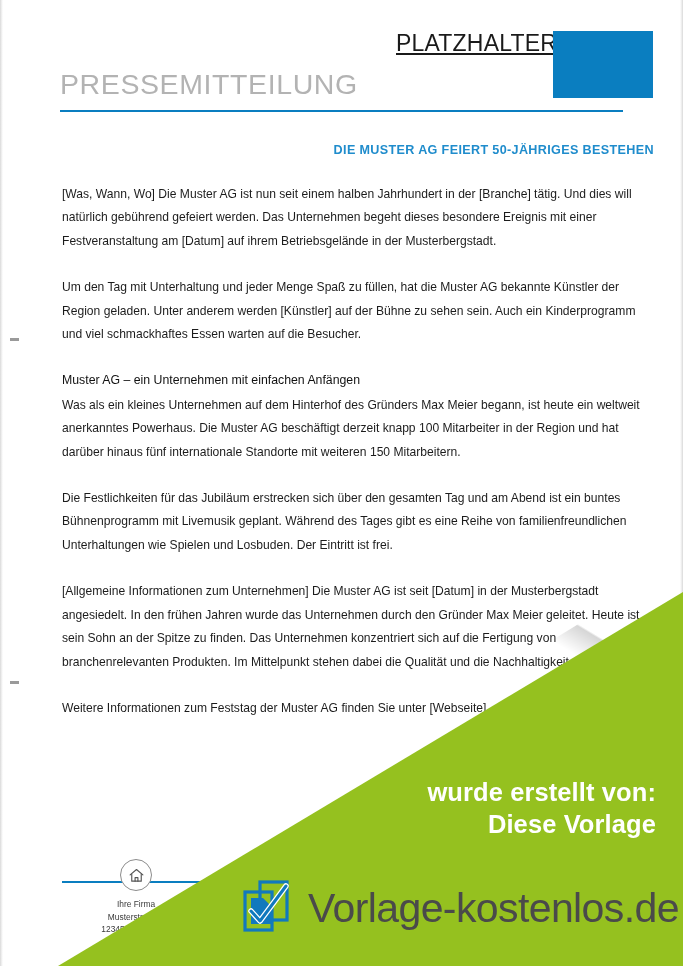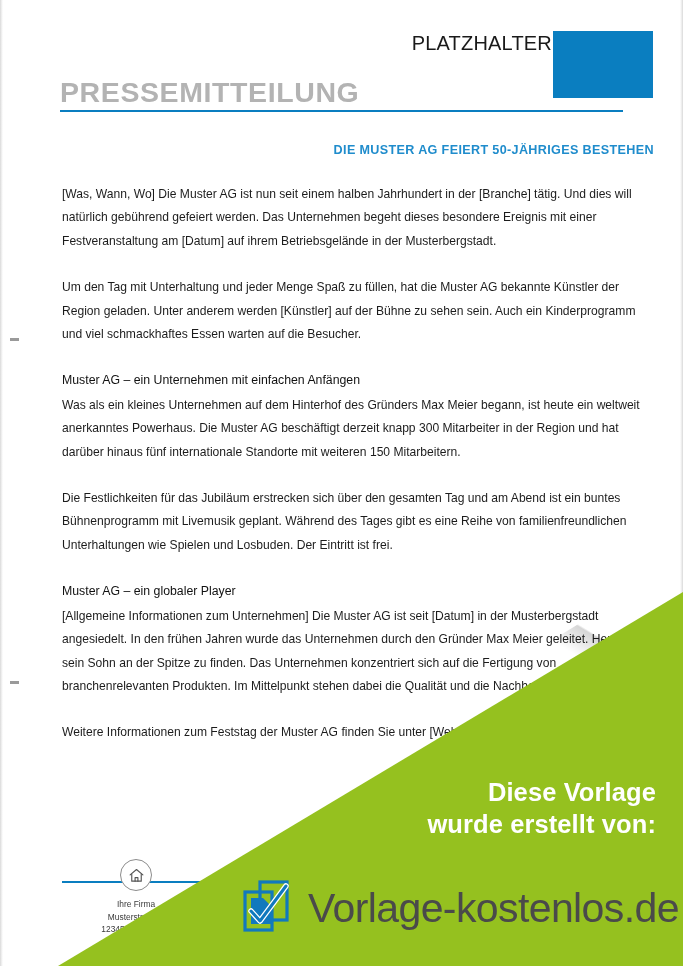--- a/index.html
+++ b/index.html
@@ -39,25 +39,25 @@
   
   .header {
     position: absolute;
     left: 0; top: 0;
     width: 683px;
     height: 130px;
   }
   .doc-kicker {
     position: absolute;
     left: 60px;
-    top: 76px;
+    top: 68px;
     font-size: 28.5px;
     letter-spacing: 0.6px;
     color: #b3b3b3;
-    font-weight: 700;
+    font-weight: 400;
     white-space: nowrap;
   }
   .header-rule {
     position: absolute;
     left: 60px;
     top: 110px;
     width: 563px;
     height: 2px;
     background: #0a7ec0;
   }
@@ -69,25 +69,26 @@
     height: 67px;
   }
   .logo-text {
     position: absolute;
     left: 0;
     top: 0;
     width: 156px;
     text-align: right;
   }
   .logo-line1 {
-    font-size: 20px;
+    font-size: 23px;
     color: #1a1a1a;
     letter-spacing: 0.2px;
     line-height: 24px;
     white-space: nowrap;
+    text-decoration: underline;
   }
   .logo-line2 {
     font-size: 16.5px;
     color: #0a7ec0;
     font-style: italic;
     line-height: 20px;
     white-space: nowrap;
   }
   .logo-box {
     position: absolute;
@@ -266,25 +267,24 @@
   <div class="margin-tick t1"></div>
   <div class="margin-tick t2"></div>
 
   <div class="content">
     <h1 class="headline">Die Muster AG feiert 50-jähriges Bestehen</h1>
 
     <p class="para">[Was, Wann, Wo] Die Muster AG ist nun seit einem halben Jahrhundert in der [Branche] tätig. Und dies will natürlich gebührend gefeiert werden. Das Unternehmen begeht dieses besondere Ereignis mit einer Festveranstaltung am [Datum] auf ihrem Betriebsgelände in der Musterbergstadt.</p>
     <p class="para">Um den Tag mit Unterhaltung und jeder Menge Spaß zu füllen, hat die Muster AG bekannte Künstler der Region geladen. Unter anderem werden [Künstler] auf der Bühne zu sehen sein. Auch ein Kinderprogramm und viel schmackhaftes Essen warten auf die Besucher.</p>
 
     <div class="subhead">Muster AG – ein Unternehmen mit einfachen Anfängen</div>
-    <p class="para tight">Was als ein kleines Unternehmen auf dem Hinterhof des Gründers Max Meier begann, ist heute ein weltweit anerkanntes Powerhaus. Die Muster AG beschäftigt derzeit knapp 300 Mitarbeiter in der Region und hat darüber hinaus fünf internationale Standorte mit weiteren 150 Mitarbeitern.</p>
+    <p class="para tight">Was als ein kleines Unternehmen auf dem Hinterhof des Gründers Max Meier begann, ist heute ein weltweit anerkanntes Powerhaus. Die Muster AG beschäftigt derzeit knapp 100 Mitarbeiter in der Region und hat darüber hinaus fünf internationale Standorte mit weiteren 150 Mitarbeitern.</p>
 
     <p class="para">Die Festlichkeiten für das Jubiläum erstrecken sich über den gesamten Tag und am Abend ist ein buntes Bühnenprogramm mit Livemusik geplant. Während des Tages gibt es eine Reihe von familienfreundlichen Unterhaltungen wie Spielen und Losbuden. Der Eintritt ist frei.</p>
 
-    <div class="subhead">Muster AG – ein globaler Player</div>
     <p class="para tight">[Allgemeine Informationen zum Unternehmen] Die Muster AG ist seit [Datum] in der Musterbergstadt angesiedelt. In den frühen Jahren wurde das Unternehmen durch den Gründer Max Meier geleitet. Heute ist sein Sohn an der Spitze zu finden. Das Unternehmen konzentriert sich auf die Fertigung von branchenrelevanten Produkten. Im Mittelpunkt stehen dabei die Qualität und die Nachhaltigkeit der Produkte.</p>
 
     <p class="para">Weitere Informationen zum Feststag der Muster AG finden Sie unter [Webseite].</p>
   </div>
 
   <div class="footer">
     <div class="footer-rule"></div>
     <div class="footer-circle">
       <svg width="17" height="17" viewBox="0 0 24 24" fill="none" stroke="#555555" stroke-width="1.6" stroke-linecap="round" stroke-linejoin="round" aria-hidden="true">
         <path d="M3 11.2 12 3.5l9 7.7"></path>
@@ -296,22 +296,22 @@
       <div>Ihre Firma</div>
       <div>Musterstraße 1</div>
       <div>12345 Musterstadt</div>
     </div>
   </div>
 
   <div class="overlay-shadow"></div>
   <div class="green-overlay"></div>
 
   <div class="overlay-caption">
+    <div>wurde erstellt von:</div>
     <div>Diese Vorlage</div>
-    <div>wurde erstellt von:</div>
   </div>
 
   <div class="brand-logo">
     <span class="brand-mark">
       <svg width="60" height="60" viewBox="0 0 60 60" fill="none" aria-hidden="true">
         <rect x="20" y="4" width="27" height="38" stroke="#1179bd" stroke-width="3.2" fill="none"></rect>
         <rect x="5" y="14" width="27" height="38" stroke="#1179bd" stroke-width="3.2" fill="none"></rect>
         <path d="M11 20h12l10 10v16H11z" fill="#1179bd"></path>
         <path d="M11 33l9 10L46 8" stroke="#ffffff" stroke-width="5.5" fill="none" stroke-linecap="round" stroke-linejoin="round"></path>
         <path d="M11 33l9 10L46 8" stroke="#1179bd" stroke-width="3" fill="none" stroke-linecap="round" stroke-linejoin="round"></path>

